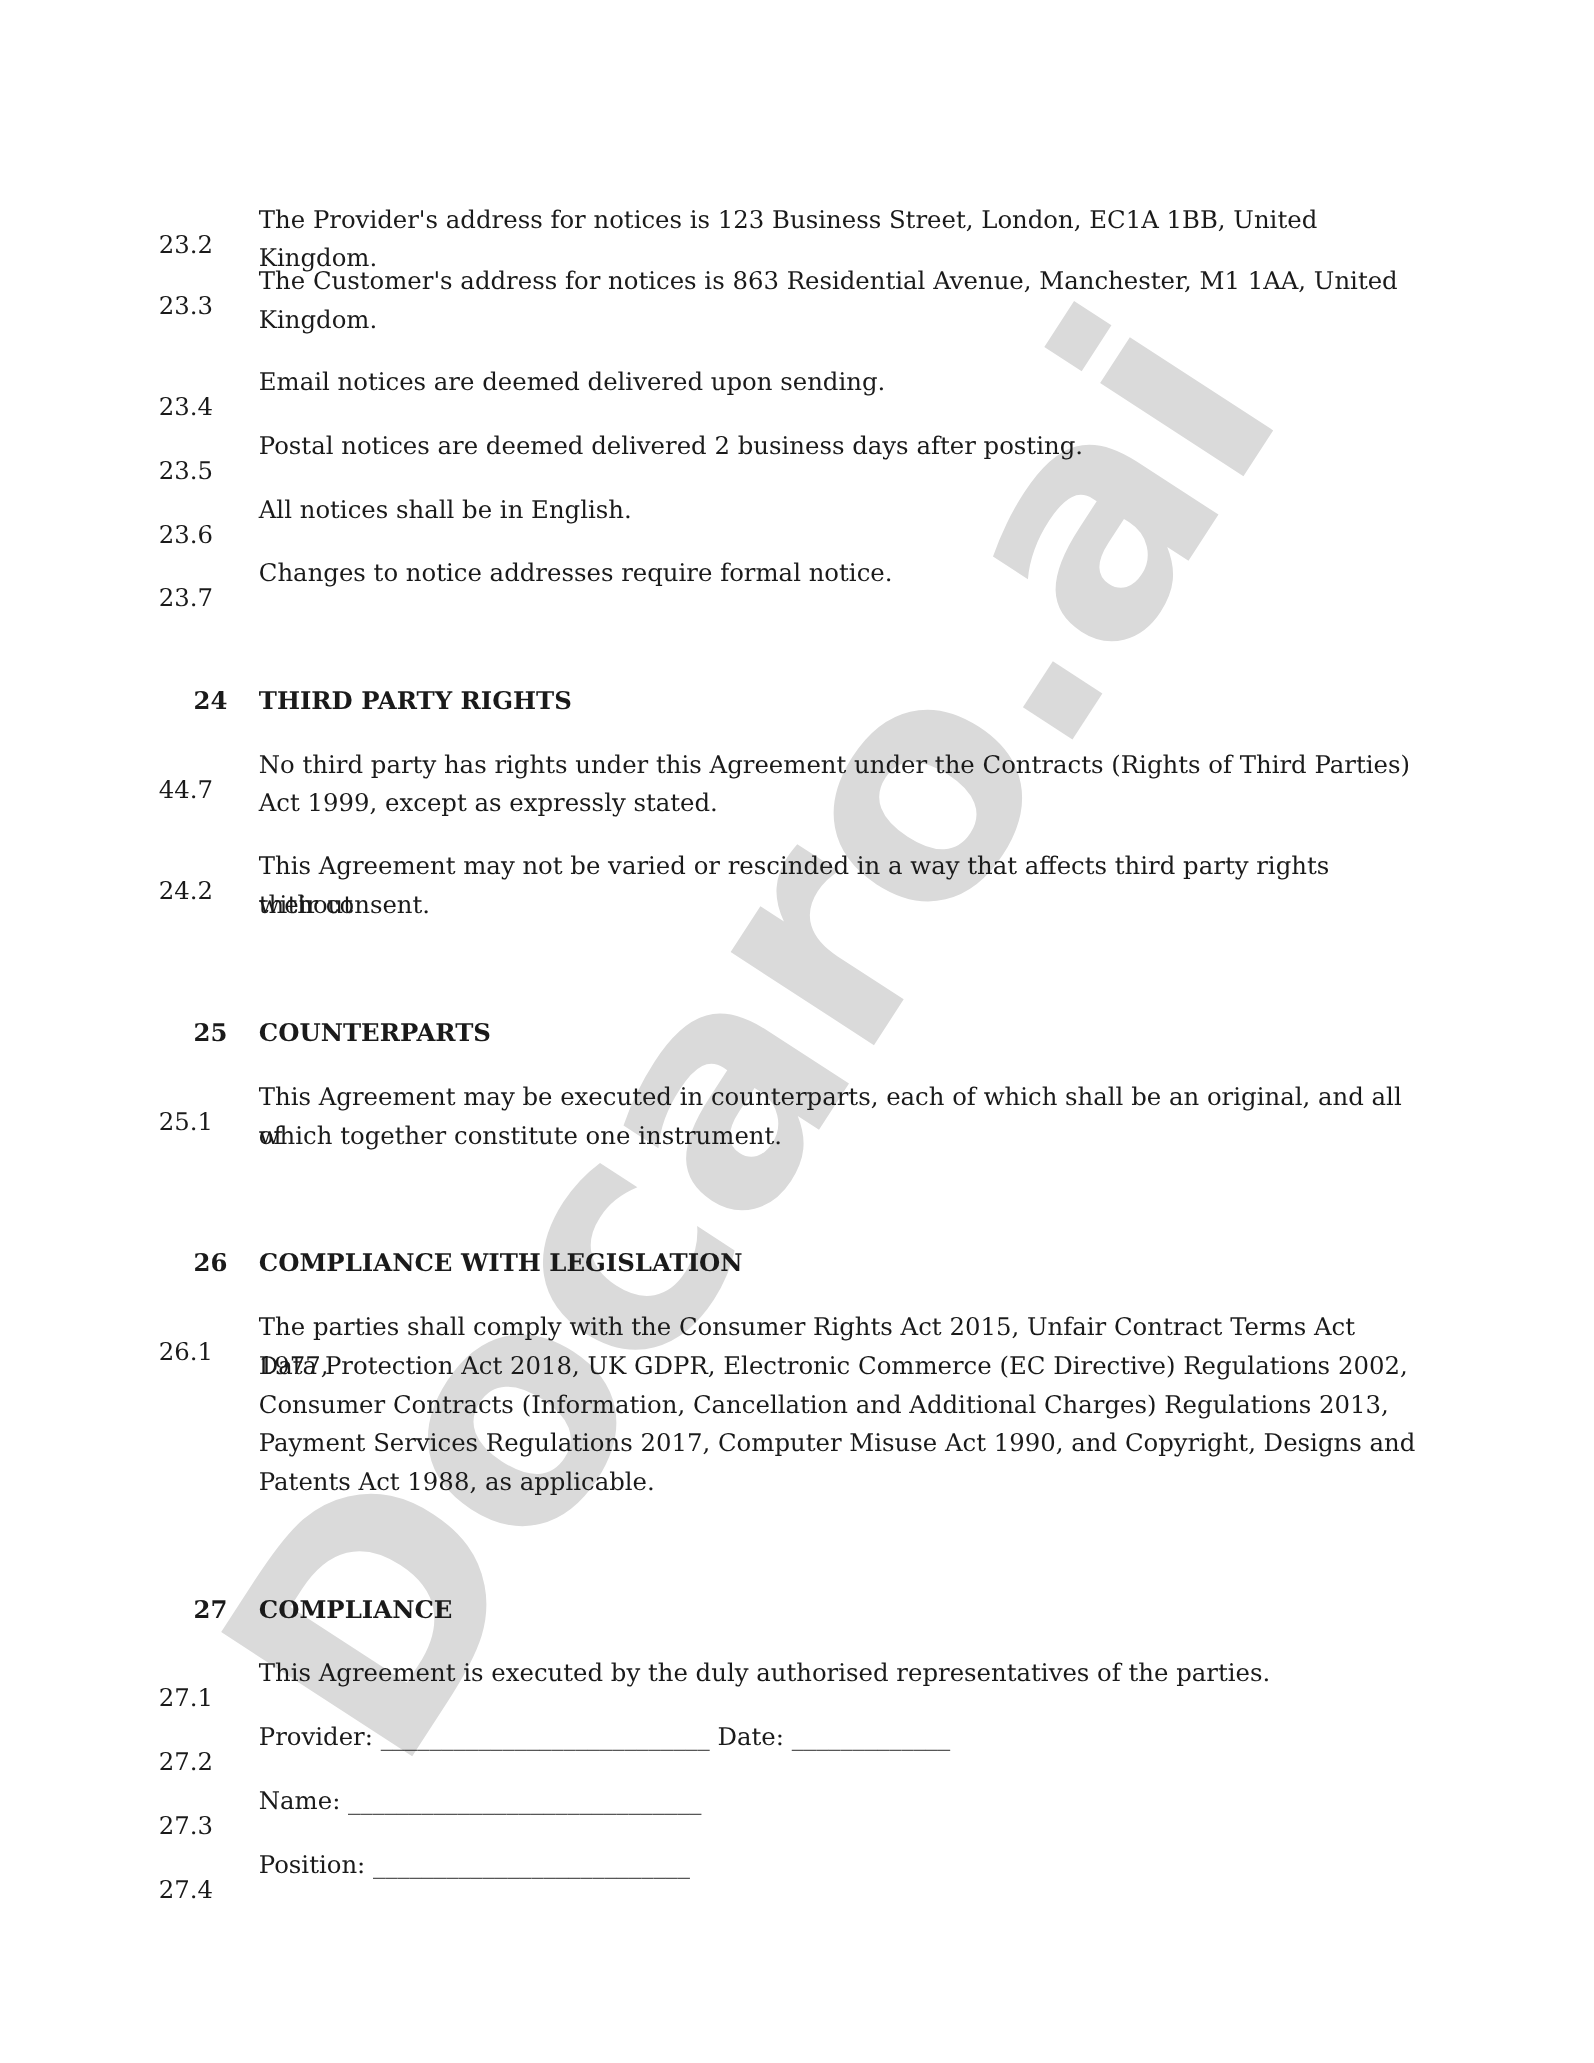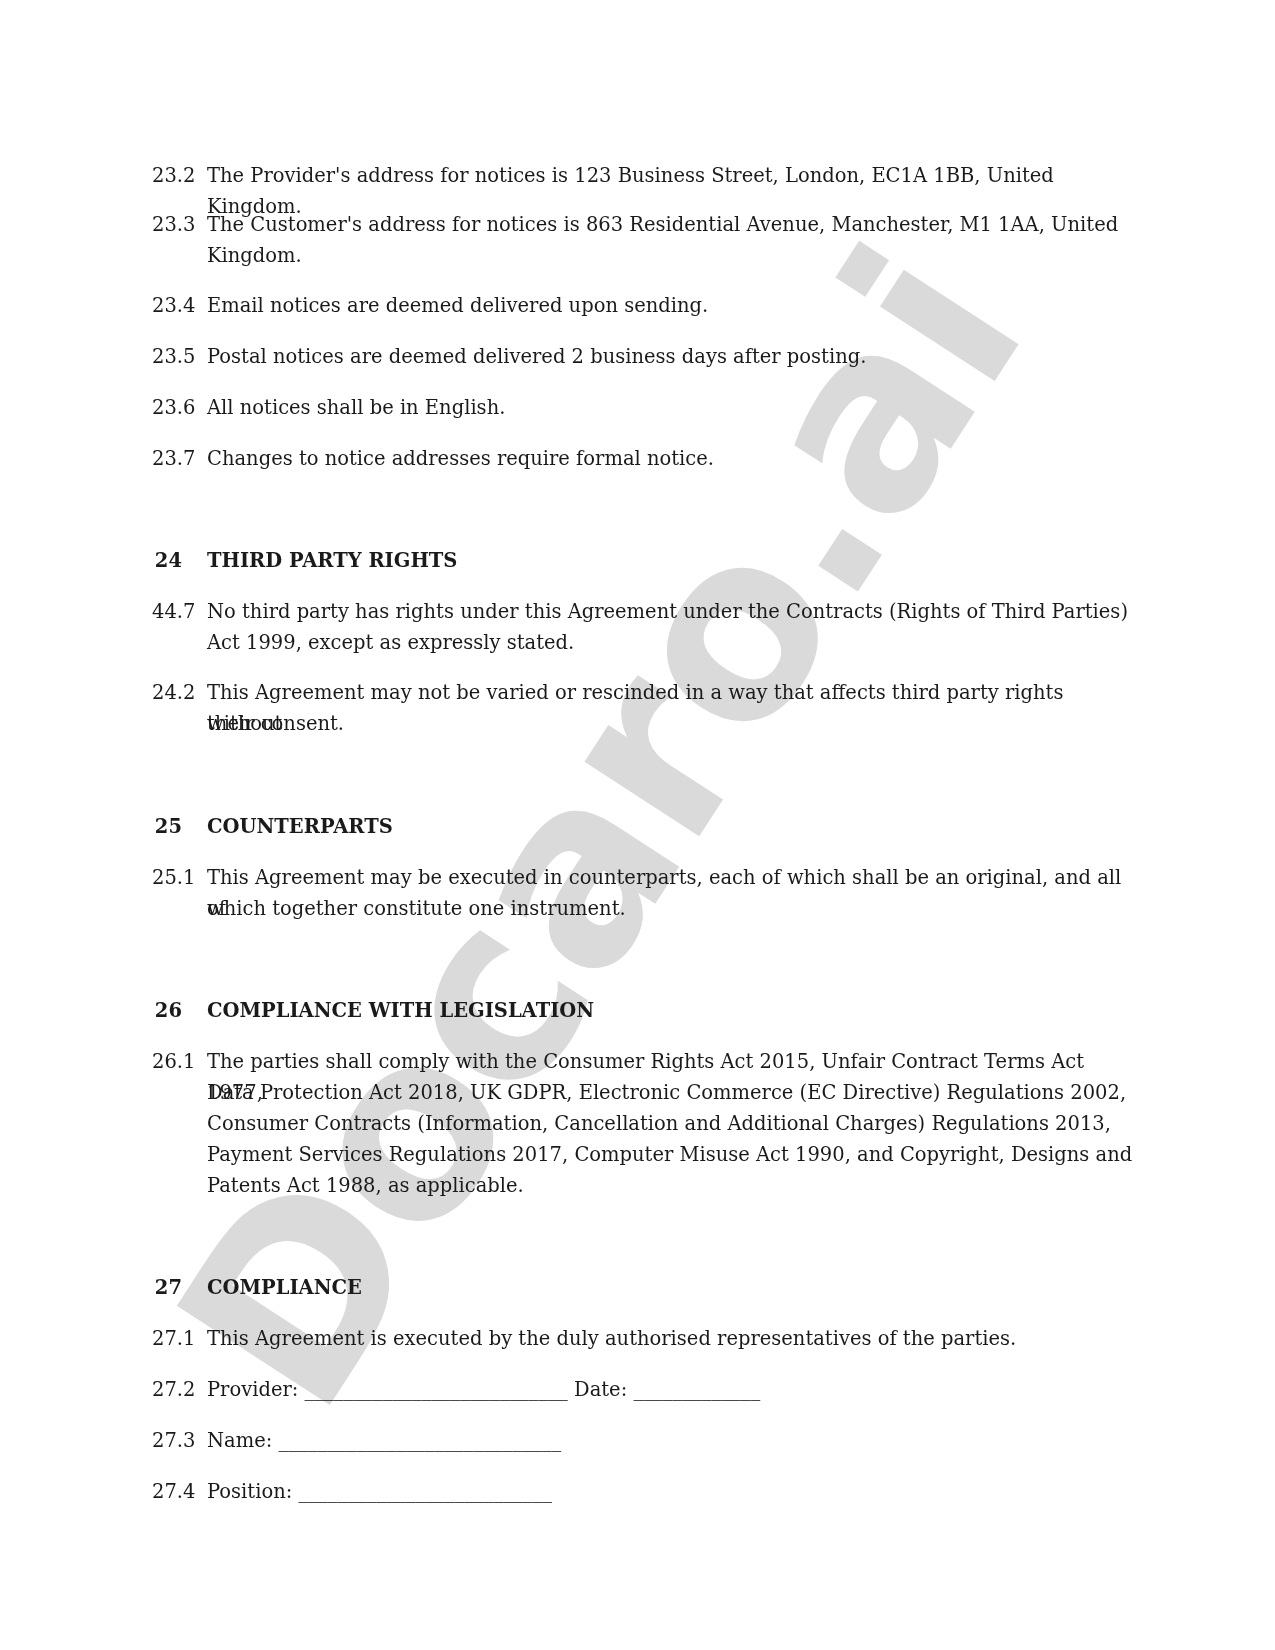--- a/index.html
+++ b/index.html
@@ -3,21 +3,21 @@
 <meta charset="utf-8">
 <style>
   html, body { margin: 0; padding: 0; background: #ffffff; }
   body { width: 1275px; height: 1650px; position: relative; overflow: hidden;
          font-family: "DejaVu Serif", "Liberation Serif", serif; color: #1a1a1a; }
   .watermark { position: absolute; left: 600px; top: 830px; transform: translate(-50%, -50%) rotate(-57deg);
                font-family: "DejaVu Sans", "Liberation Sans", sans-serif; font-weight: bold;
                font-size: 250px; color: #dadada; white-space: nowrap; z-index: 0; letter-spacing: -4px; }
   .page { position: absolute; left: 0; top: 0; width: 1275px; z-index: 1; }
   .line { position: absolute; left: 0; width: 1275px; font-size: 19.5px; line-height: 31px; }
-  .num { position: absolute; left: 152px; width: 50px; }
+  .num { position: absolute; left: 127px; width: 50px; margin-top: 20px; }
   .txt { position: absolute; left: 207px; width: 930px; }
   .hnum { position: absolute; right: 1093px; text-align: right; font-weight: bold; }
   .htxt { position: absolute; left: 207px; font-weight: bold; }
 </style>
 </head>
 <body>
 
 <div class="watermark">Docaro.ai</div>
 
 <div class="page">

